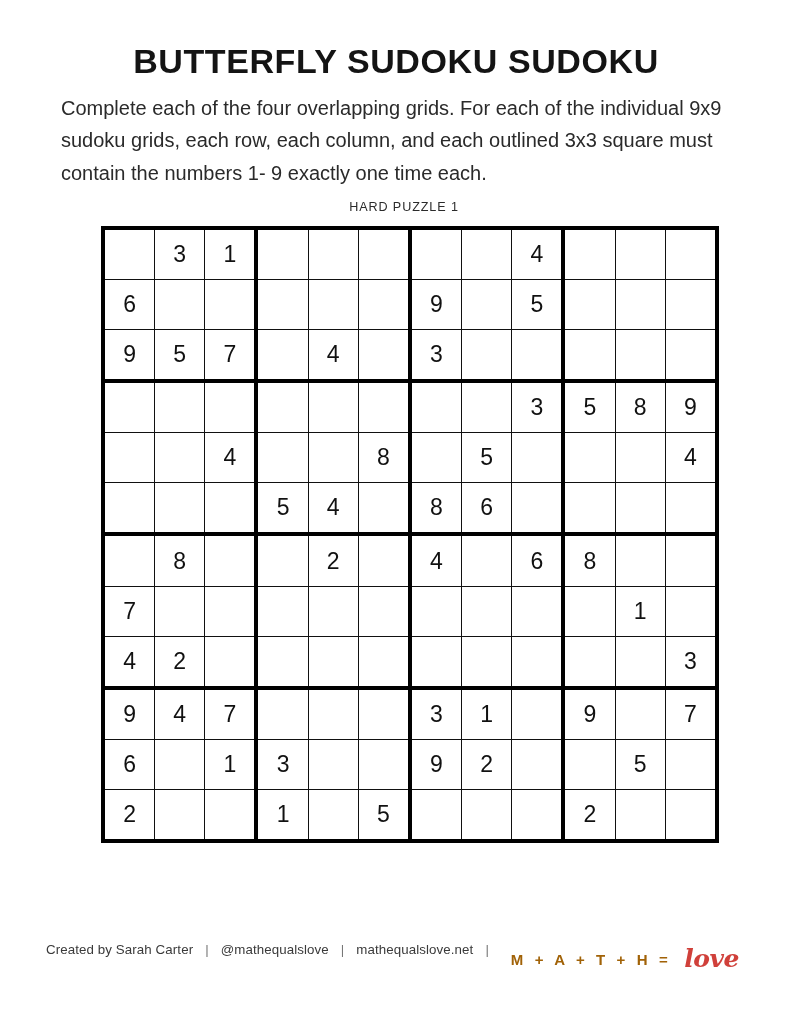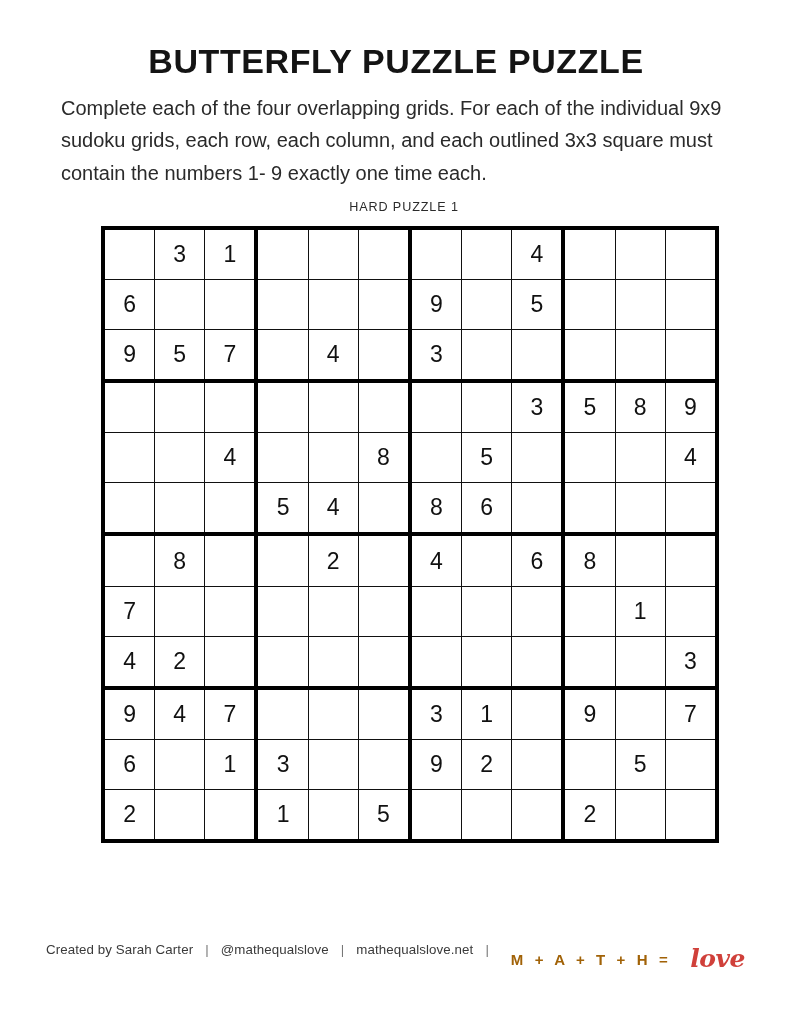--- a/index.html
+++ b/index.html
@@ -133,32 +133,32 @@
     letter-spacing: 3.6px;
     color: #a16207;
     font-family: "Liberation Sans", sans-serif;
   }
   .logo-love {
     font-size: 25px;
     color: #d0403a;
     font-family: "DejaVu Serif", serif;
     font-style: italic;
     font-weight: bold;
-    margin-left: 19px;
+    margin-left: 13px;
     position: relative;
     top: 2px;
     letter-spacing: -0.5px;
   }
 </style>
 </head>
 <body>
 
 <div class="page">
 
-  <div class="title">BUTTERFLY PUZZLE PUZZLE</div>
+  <div class="title">BUTTERFLY SUDOKU SUDOKU</div>
 
   <div class="instructions">Complete each of the four overlapping grids. For each of the individual 9x9 sudoku grids, each row, each column, and each outlined 3x3 square must contain the numbers 1- 9 exactly one time each.</div>
 
   <div class="puzzle-label">HARD PUZZLE 1</div>
 
   <div class="grid-wrap">
     <table class="sudoku">
       <tbody id="sudoku-body">
           <tr>
             <td class="tb-left tb-top"></td>

